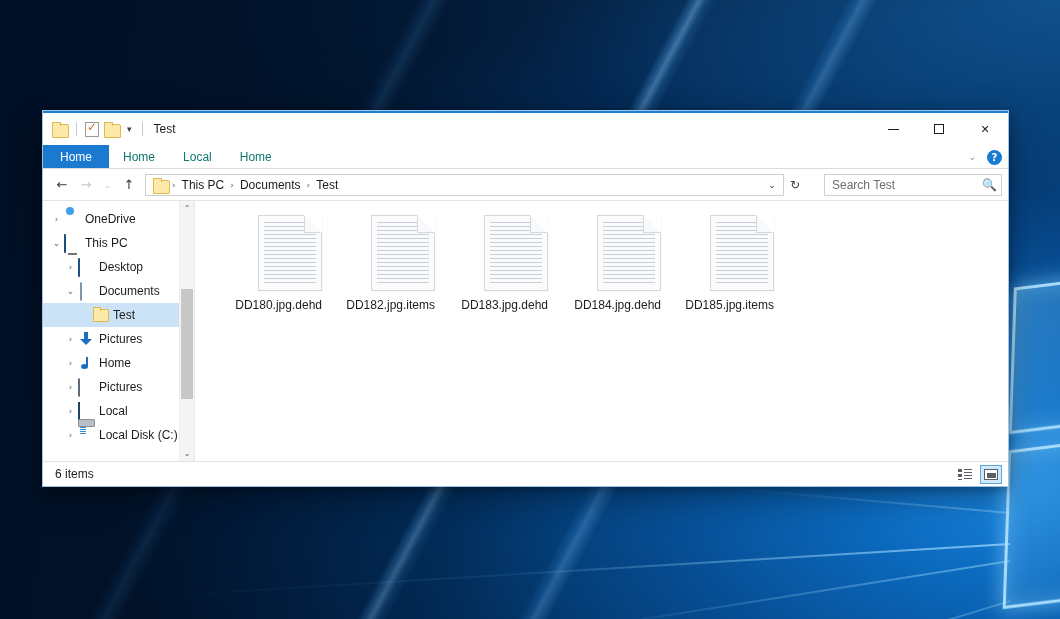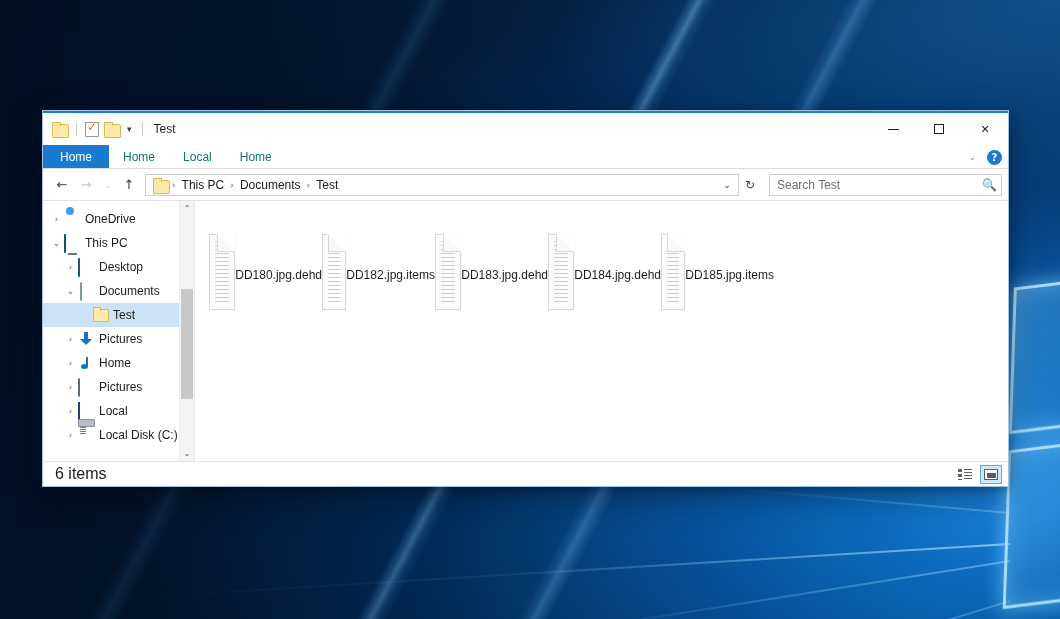--- a/index.html
+++ b/index.html
@@ -258,27 +258,27 @@
   #crumb-folder-icon { margin: 0 2px 0 3px; }
   .addr-btn {
     width: 18px; height: 20px;
     display: flex; align-items: center; justify-content: center;
     font-size: 9px; color: #3a3a3a;
     cursor: default;
     font-family: "DejaVu Sans", sans-serif;
   }
   #addr-refresh { font-size: 12px; }
   #search-box {
-    width: 233px;
+    width: 178px;
     height: 22px;
     border: 1px solid #cfcfcf;
     background: #ffffff;
     display: flex;
     align-items: center;
-    margin-left: 8px;
+    margin-left: 18px;
     padding: 0 4px 0 7px;
     flex: 0 0 auto;
   }
   #search-placeholder {
     flex: 1 1 auto;
     font-size: 12px;
     color: #6d6d6d;
     white-space: nowrap;
     overflow: hidden;
   }
@@ -476,22 +476,22 @@
     display: flex;
     flex-wrap: wrap;
     align-content: flex-start;
     gap: 0;
     overflow: hidden;
   }
   .file-item {
     width: 113px;
     height: 120px;
     display: flex;
-    flex-direction: row;
-    align-items: center;
+    flex-direction: column;
+    align-items: flex-end;
     padding-top: 6px;
     cursor: default;
   }
   .doc-icon {
     width: 64px; height: 76px;
     background: #fbfbfc;
     border: 1px solid #d4d8dd;
     position: relative;
     box-shadow: 0.5px 0.5px 0 rgba(0,0,0,0.05);
   }
@@ -530,21 +530,21 @@
   #status-bar {
     height: 25px;
     flex: 0 0 auto;
     border-top: 1px solid #e4e4e4;
     background: #ffffff;
     display: flex;
     align-items: center;
     padding: 0 6px 0 12px;
   }
   #item-count {
-    font-size: 16px;
+    font-size: 12px;
     color: #1c1c1c;
   }
   #view-buttons {
     margin-left: auto;
     display: flex;
     align-items: center;
     gap: 4px;
   }
   .view-btn {
     width: 22px; height: 19px;

